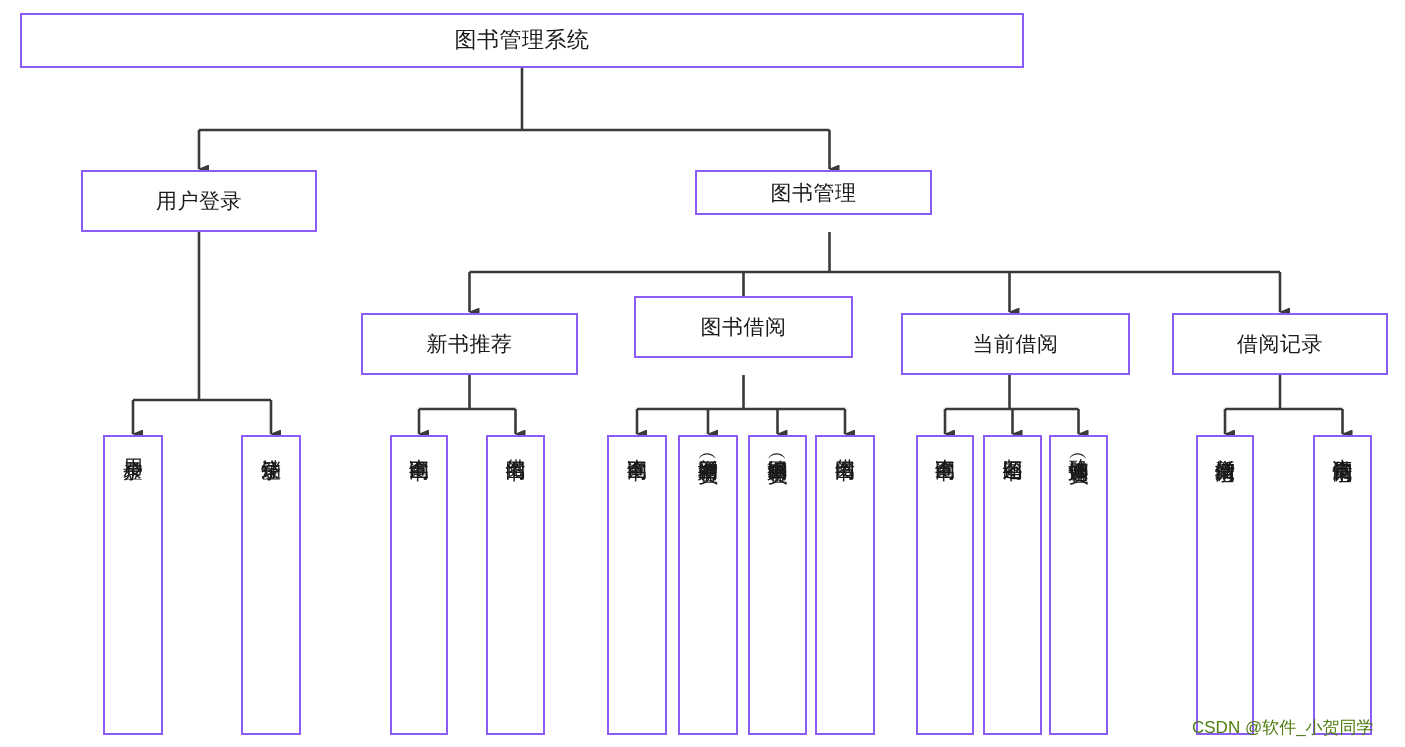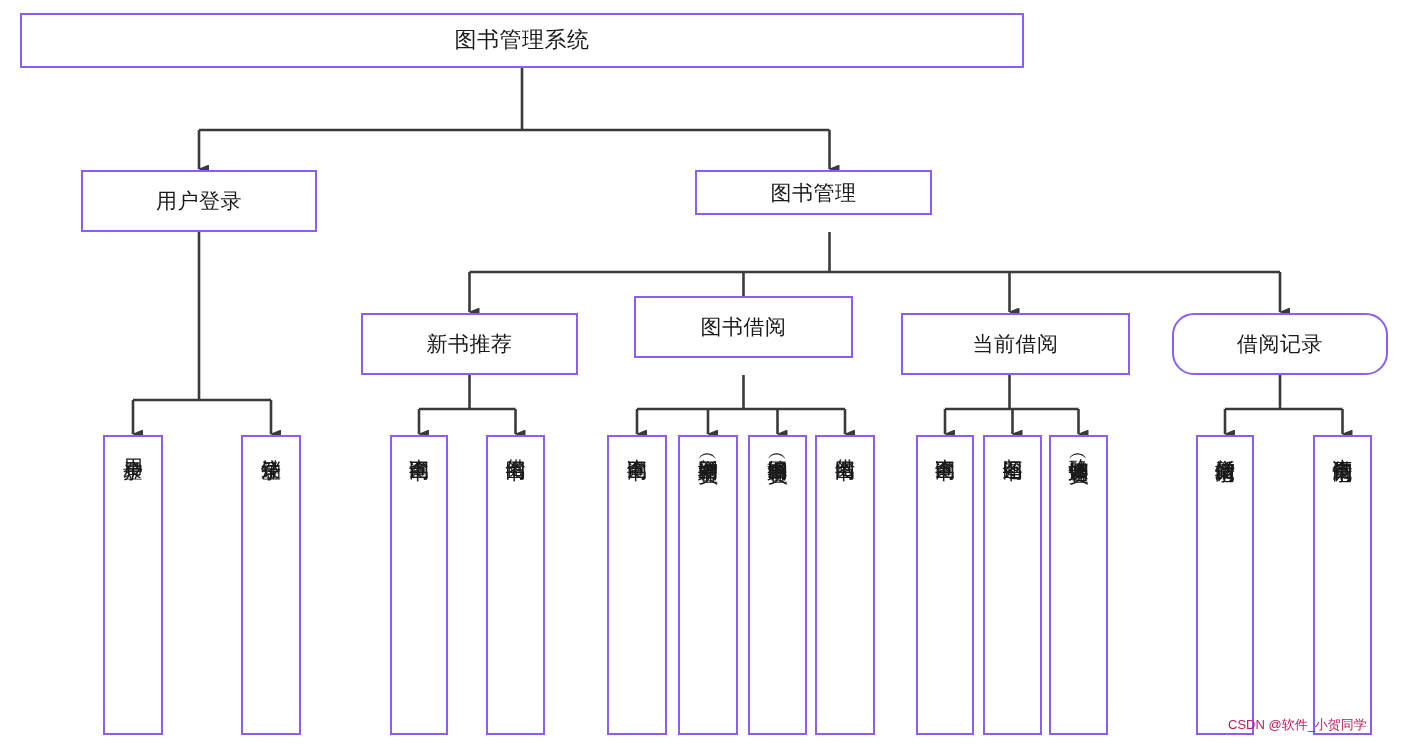--- a/index.html
+++ b/index.html
@@ -54,25 +54,24 @@
   }
   .node-box.vertical .node-label {
     writing-mode: vertical-rl;
     text-orientation: upright;
     font-size: 20px;
     line-height: 1.05;
     letter-spacing: 1px;
   }
   .watermark {
     position: absolute;
-    font-size: 13px;
-    color: #be185d;
+    font-size: 17px;
+    color: #4d7c0f;
     white-space: nowrap;
     pointer-events: none;
-    margin-left: 36px;
   }
 </style>
 </head>
 <body>
 
 <div id="diagram-root">
 
   <svg class="connector-layer" viewBox="0 0 1405 747" xmlns="http://www.w3.org/2000/svg">
     <defs>
       <marker id="arrowhead" markerWidth="9" markerHeight="11" refX="4.5" refY="10" orient="auto" markerUnits="userSpaceOnUse">
@@ -128,21 +127,21 @@
       </div>
       <div class="node-box horizontal level2" style="left: 361px; top: 313px; width: 217px; height: 62px;">
         <span class="node-label">新书推荐</span>
       </div>
       <div class="node-box horizontal level2" style="left: 634px; top: 296px; width: 219px; height: 62px;">
         <span class="node-label">图书借阅</span>
       </div>
       <div class="node-box horizontal level2" style="left: 901px; top: 313px; width: 229px; height: 62px;">
         <span class="node-label">当前借阅</span>
       </div>
-      <div class="node-box horizontal level2" style="left: 1172px; top: 313px; width: 216px; height: 62px; border-radius: 22px;">
+      <div class="node-box horizontal level2" style="left: 1172px; top: 313px; width: 216px; height: 62px;">
         <span class="node-label">借阅记录</span>
       </div>
       <div class="node-box vertical leaf" style="left: 103px; top: 435px; width: 60px; height: 300px;">
         <span class="node-label">用户登录</span>
       </div>
       <div class="node-box vertical leaf" style="left: 241px; top: 435px; width: 60px; height: 300px;">
         <span class="node-label">注销登录</span>
       </div>
       <div class="node-box vertical leaf" style="left: 390px; top: 435px; width: 58px; height: 300px;">
         <span class="node-label">查询图书</span>

